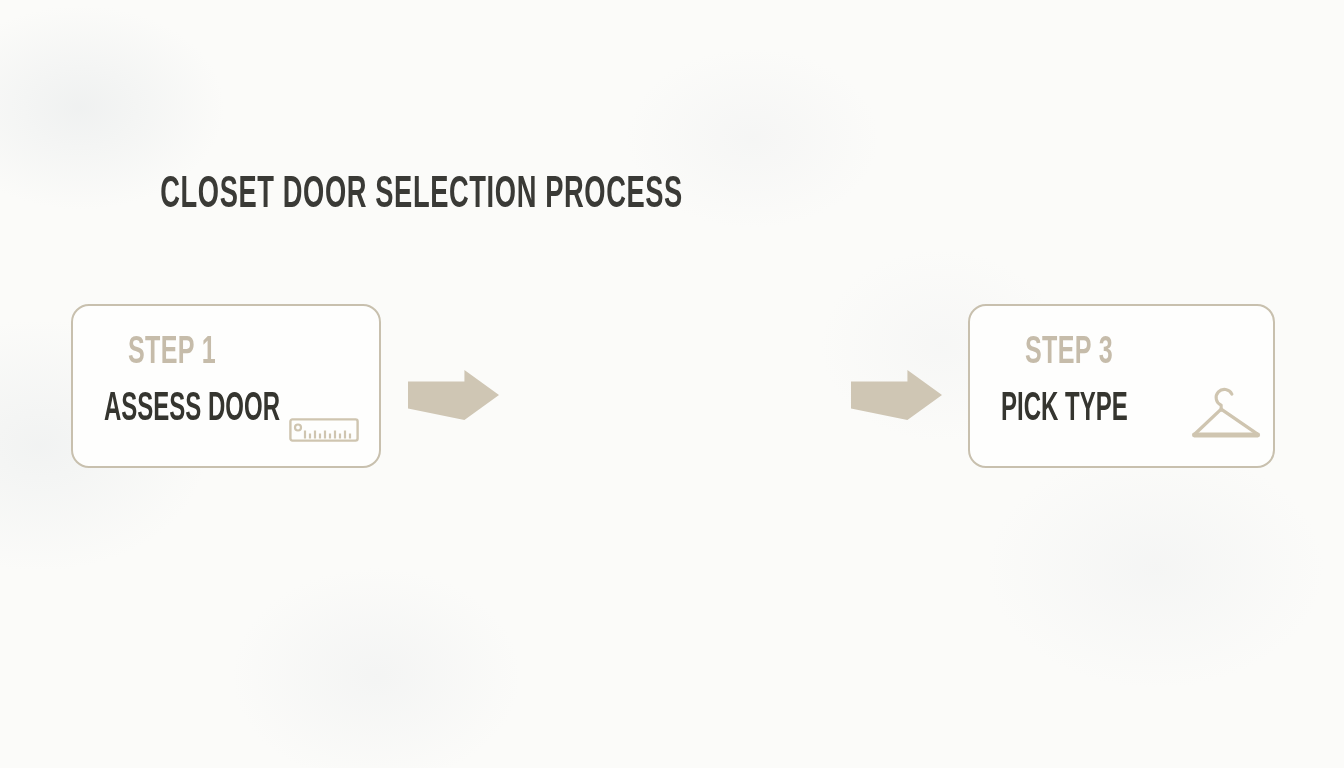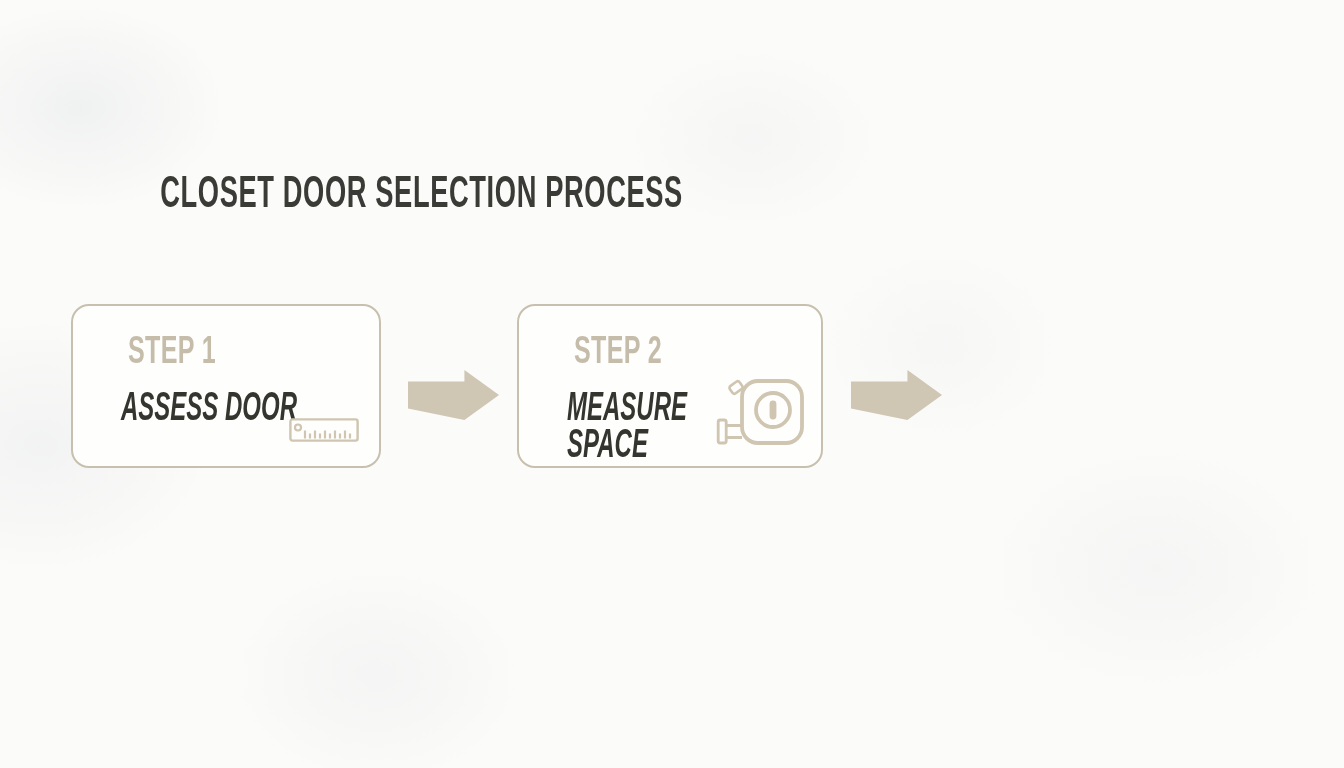--- a/index.html
+++ b/index.html
@@ -66,21 +66,21 @@
     font-size: 38px;
     font-weight: 700;
     line-height: 38px;
     letter-spacing: 0.5px;
     color: var(--step-number-text, #c6bcaa);
     transform: scaleX(0.66);
     transform-origin: left top;
     white-space: nowrap;
   }
 
-  .box-title { position: absolute; left: 48px; top: 82px; font-style: italic; }
+  .box-title { position: absolute; left: 31px; top: 82px; }
   .box-title .line {
     display: block;
     font-size: 40px;
     font-weight: 700;
     line-height: 37px;
     color: var(--step-title-text, #35352f);
     transform: scaleX(0.60);
     transform-origin: left top;
     white-space: nowrap;
   }
@@ -118,32 +118,29 @@
     </div>
     <svg class="icon icon-ruler" width="70" height="24" viewBox="0 0 70 24" fill="none">
       <rect x="1.4" y="1.4" width="67.2" height="21.2" rx="2" stroke="currentColor" stroke-width="2.4"></rect>
       <circle cx="9" cy="9.5" r="3" stroke="currentColor" stroke-width="2.2"></circle>
       <path stroke="currentColor" stroke-width="2.2" d="M16 20.5v-8 M21 20.5v-5 M26 20.5v-8 M31 20.5v-5 M36 20.5v-8 M41 20.5v-5 M46 20.5v-8 M51 20.5v-5 M56 20.5v-8 M61 20.5v-5"></path>
     </svg>
   </section>
 
   <div class="arrow arrow-1"></div>
 
-  <section class="step-box box-2">
-    <div class="step-label">STEP 2</div>
-    <div class="box-title">
-      <span class="line">MEASURE</span>
-      <span class="line">SPACE</span>
-    </div>
-    <svg class="icon icon-tape" width="88" height="68" viewBox="0 0 88 68" fill="none">
-      <rect x="26" y="2" width="60" height="62" rx="16" stroke="currentColor" stroke-width="3.8"></rect>
-      <circle cx="57" cy="31" r="17" stroke="currentColor" stroke-width="3.8"></circle>
-      <rect x="53.6" y="21.5" width="6.8" height="19" rx="3.4" fill="currentColor"></rect>
-      <rect x="14" y="4" width="12" height="9" rx="2.5" transform="rotate(-35 20 8.5)" stroke="currentColor" stroke-width="2.6"></rect>
-      <rect x="2.2" y="41" width="8" height="23" rx="2" stroke="currentColor" stroke-width="2.8"></rect>
-      <path stroke="currentColor" stroke-width="2.8" d="M10.5 46.5 H27 M10.5 58.5 H26"></path>
-    </svg>
-  </section>
 
   <div class="arrow arrow-2"></div>
 
+  <section class="step-box box-3">
+    <div class="step-label">STEP 3</div>
+    <div class="box-title">
+      <span class="line">PICK TYPE</span>
+      <span class="line"></span>
+    </div>
+    <svg class="icon icon-hanger" width="74" height="64" viewBox="0 0 76 64" fill="none" stroke="currentColor" stroke-linecap="round" stroke-linejoin="round">
+      <path d="M32 27 V22 A8.5 8.5 0 1 1 43 10.5" stroke-width="3.2"></path>
+      <path d="M32 26 L5 51.5 M32 26 L69 51.5" stroke-width="3.4"></path>
+      <path d="M4.5 52.5 H69.5" stroke-width="5"></path>
+    </svg>
+  </section>
 
 </div>
 
 </body></html>

